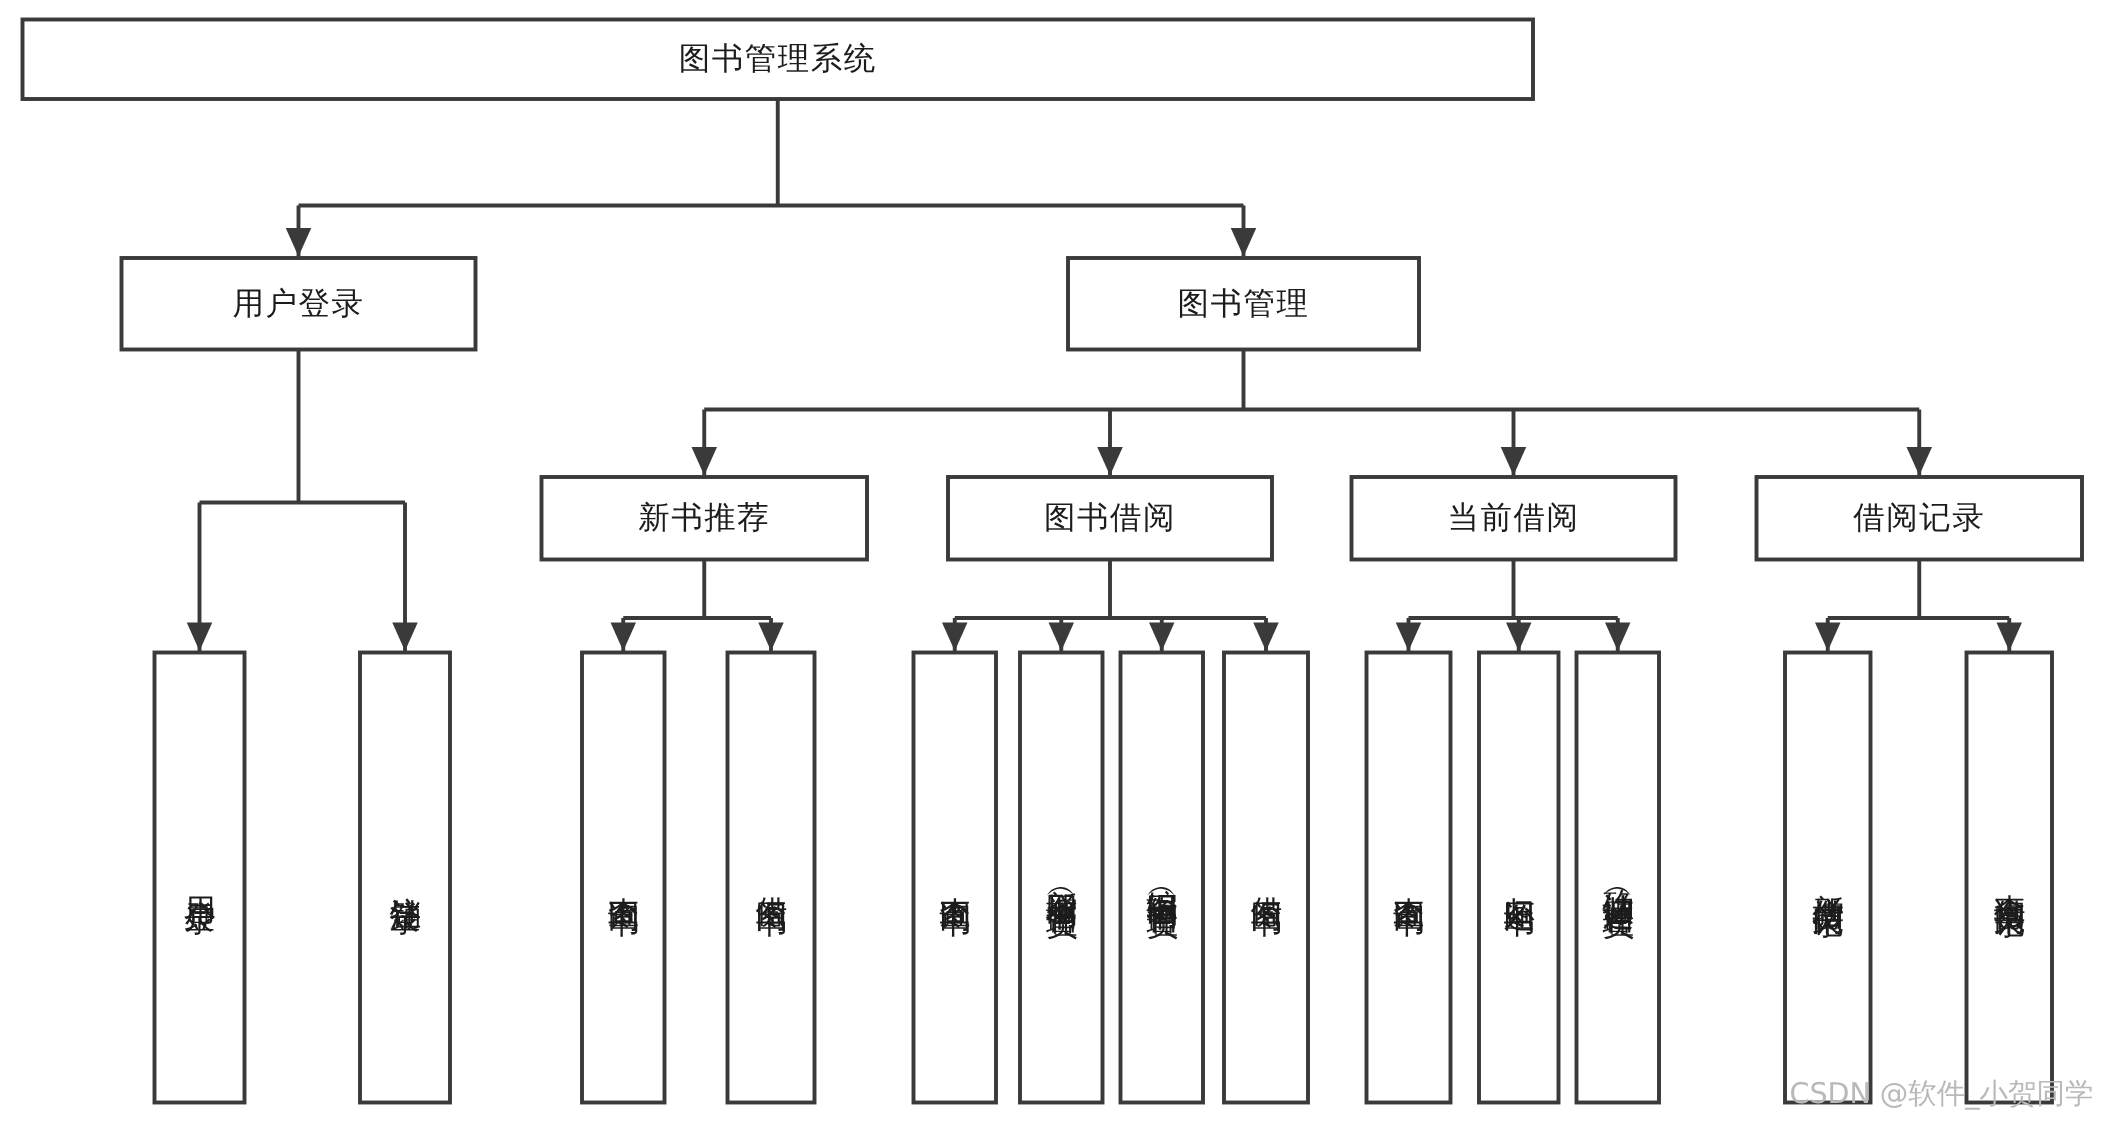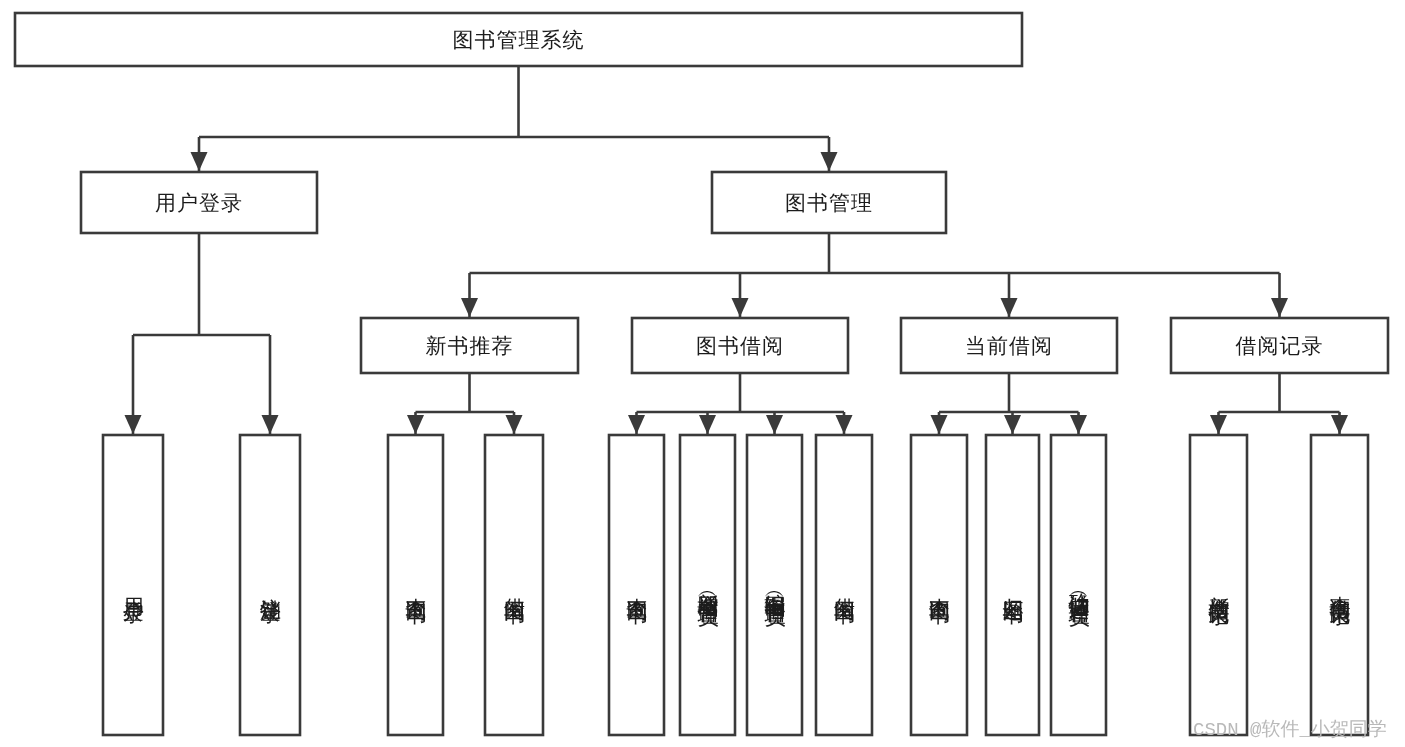--- a/index.html
+++ b/index.html
@@ -212,15 +212,15 @@
       <div class="leaf-label" style="left: 680px; top: 435px; width: 55px; height: 300px;">新增图书（管理员）</div>
       <div class="leaf-label" style="left: 747px; top: 435px; width: 55px; height: 300px;">编辑图书（管理员）</div>
       <div class="leaf-label" style="left: 816px; top: 435px; width: 56px; height: 300px;">借阅图书</div>
       <div class="leaf-label" style="left: 911px; top: 435px; width: 56px; height: 300px;">查询图书</div>
       <div class="leaf-label" style="left: 986px; top: 435px; width: 53px; height: 300px;">归还图书</div>
       <div class="leaf-label" style="left: 1051px; top: 435px; width: 55px; height: 300px;">确认归还（管理员）</div>
       <div class="leaf-label" style="left: 1190px; top: 435px; width: 57px; height: 300px;">新增借阅记录</div>
       <div class="leaf-label" style="left: 1311px; top: 435px; width: 57px; height: 300px;">查询借阅记录</div>
     </div>
 
-  <div class="watermark" style="left: 1193px; top: 716px; font-family: Liberation Mono, monospace;">CSDN @软件_小贺同学</div>
+  <div class="watermark" style="left: 1193px; top: 716px;">CSDN @软件_小贺同学</div>
 
 </div>
 
 </body></html>

